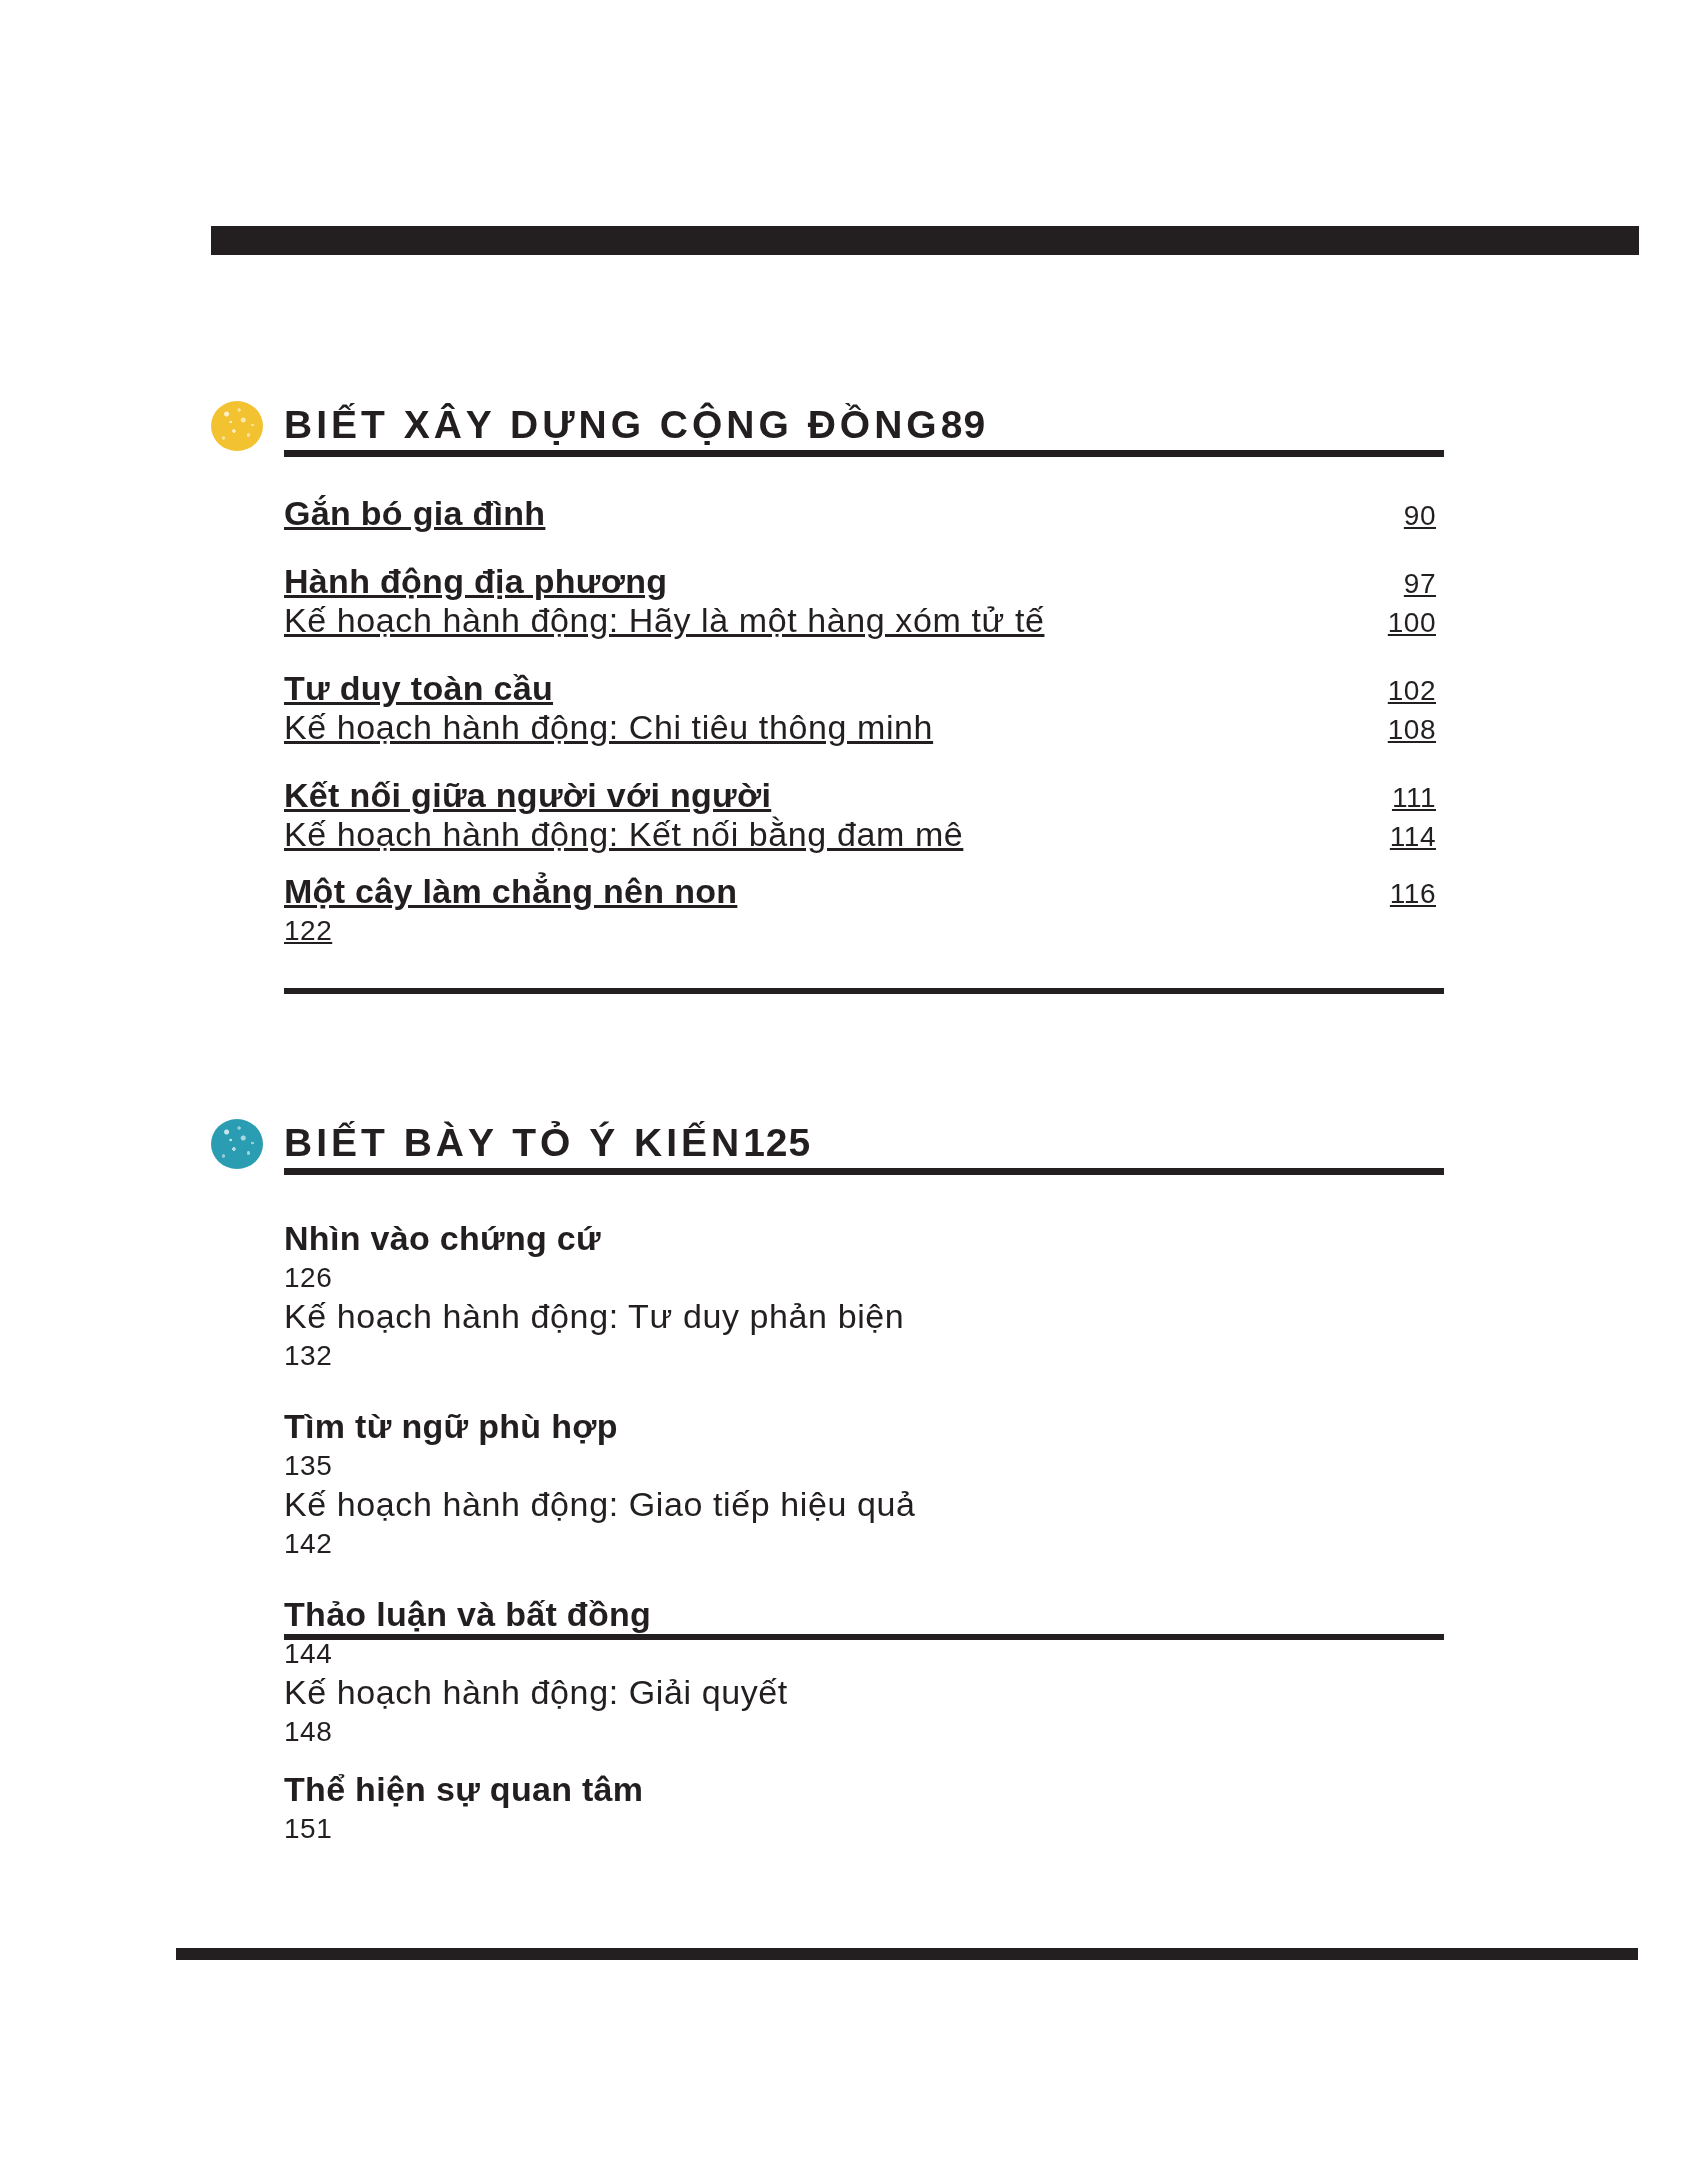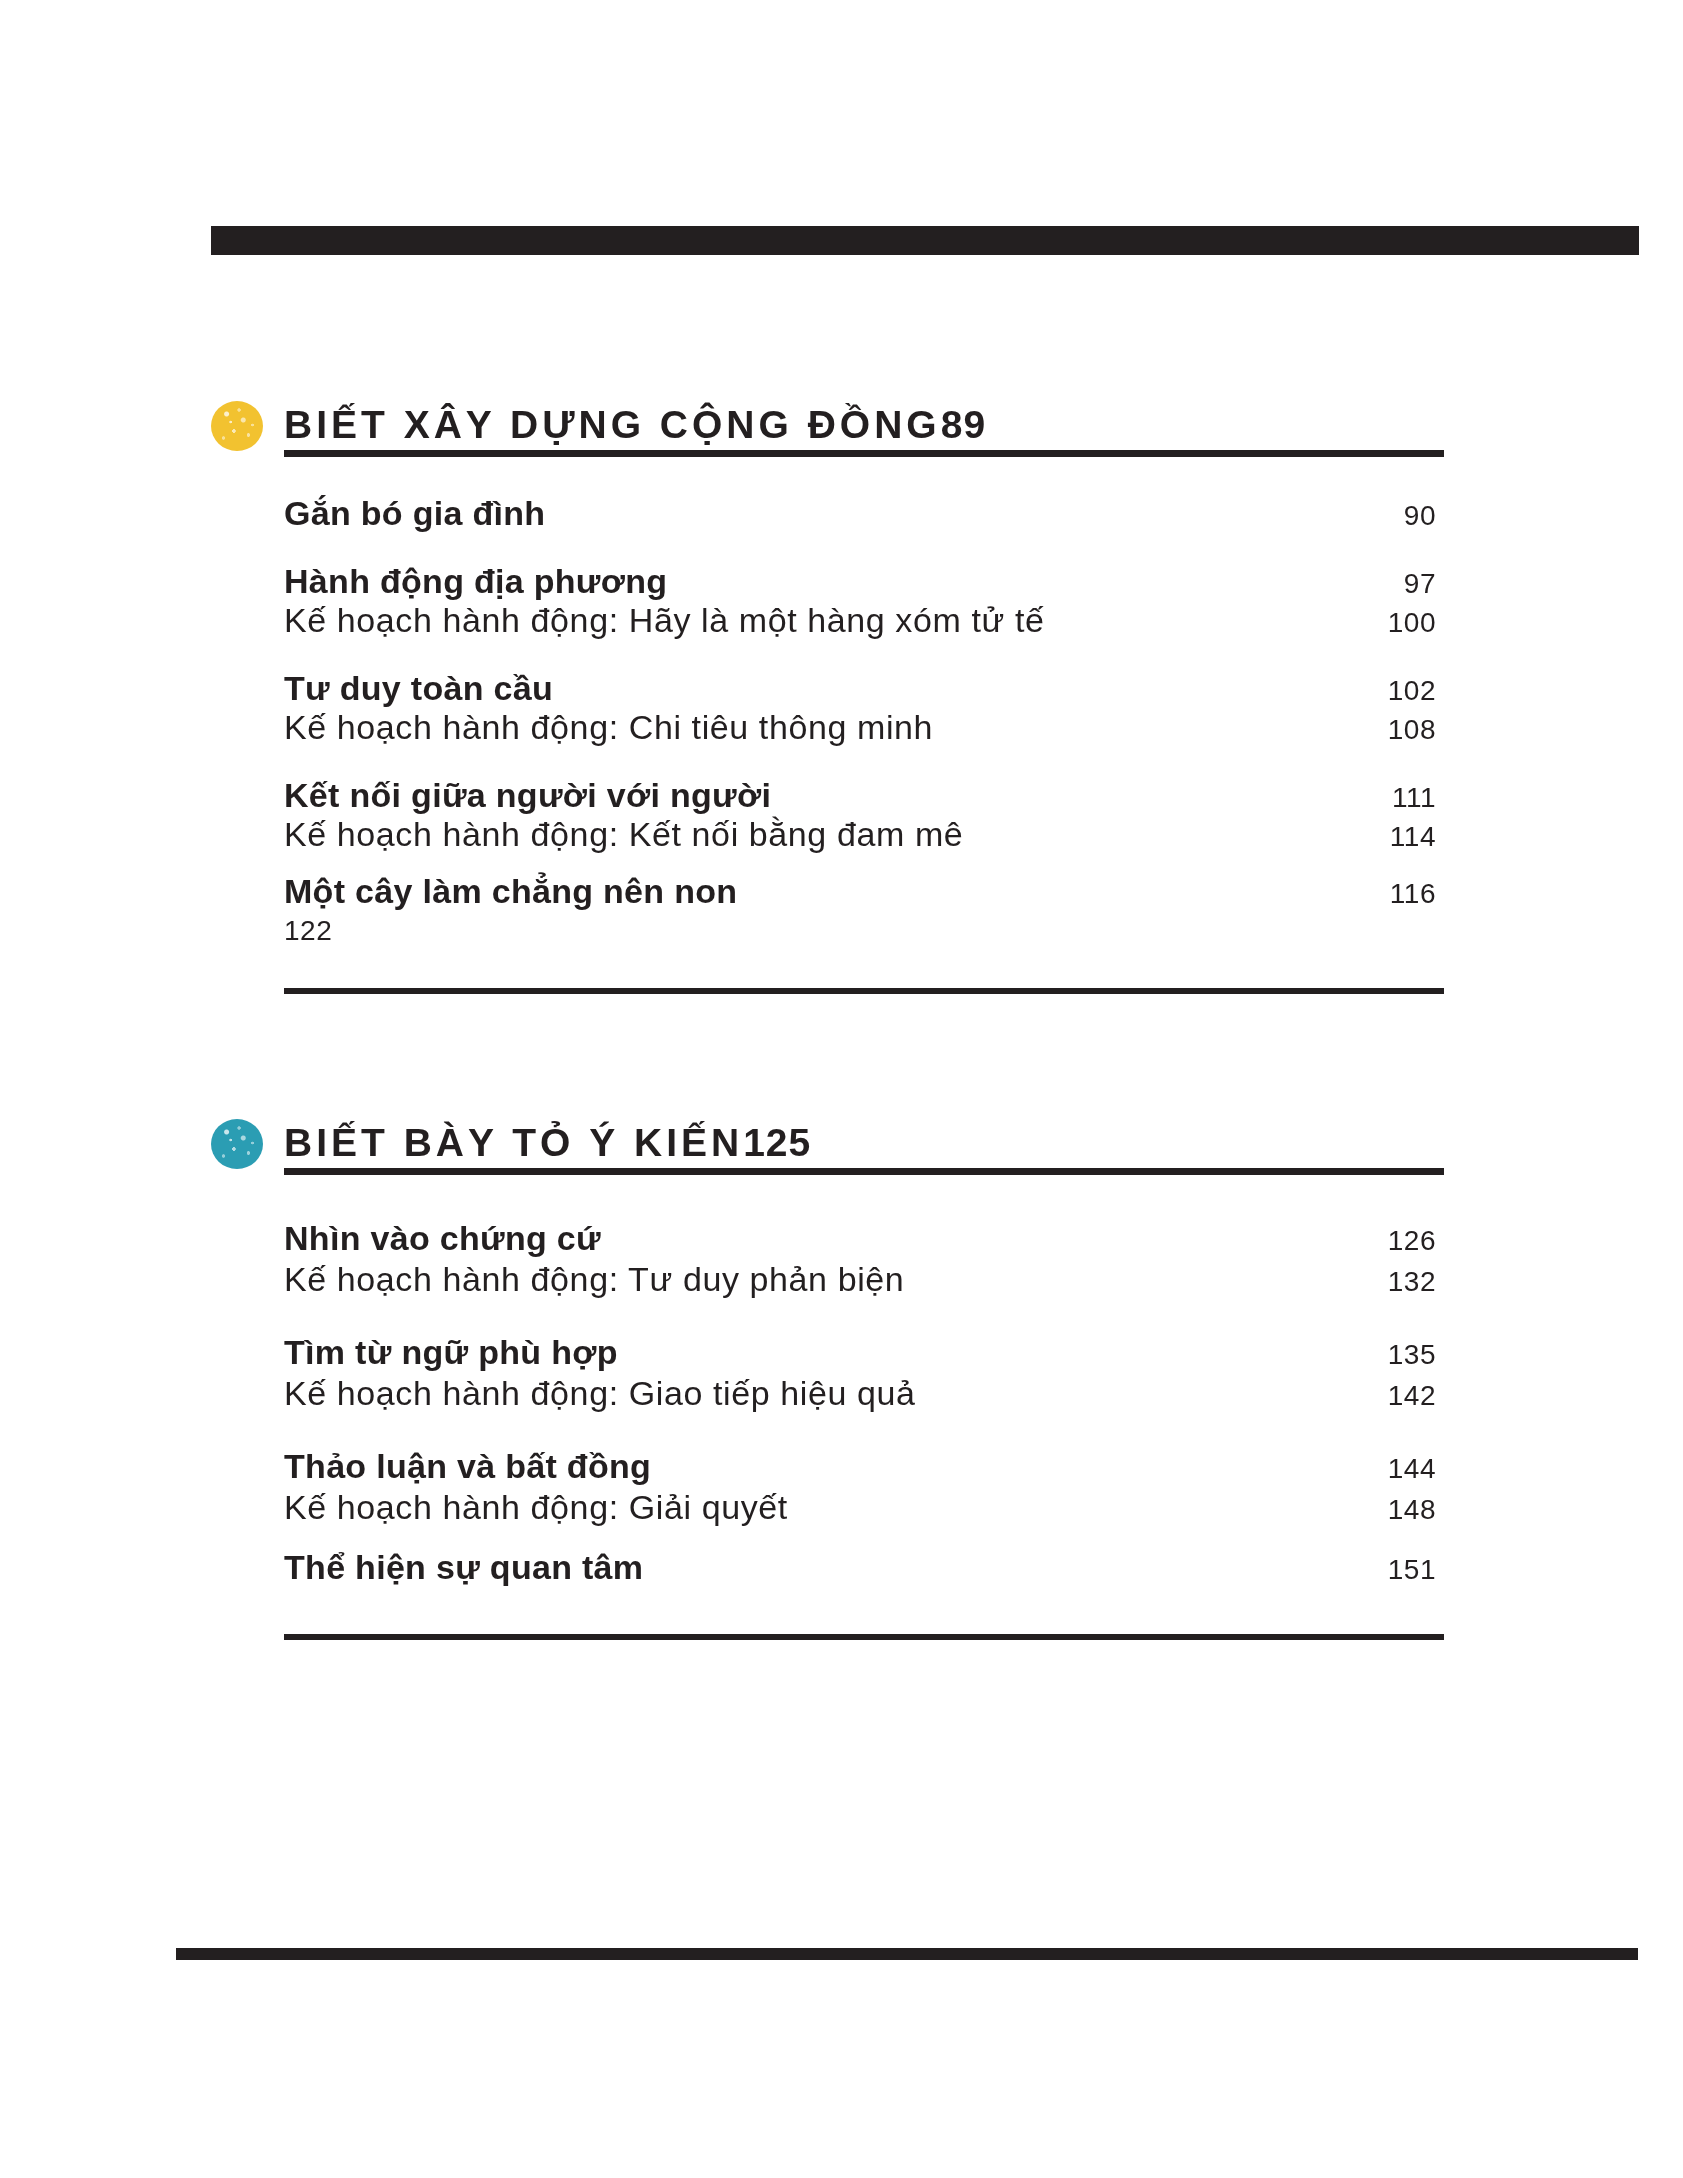--- a/index.html
+++ b/index.html
@@ -57,22 +57,22 @@
     position:absolute;left:73px;right:0;top:51px;height:7px;background:var(--ink);
   }
 
   .entries{position:absolute;left:73px;right:0;}
   .sec-a .entries{top:96px;}
   .sec-b .entries{top:102px;}
 
   .entry .row{
     display:flex;justify-content:space-between;align-items:baseline;
   }
-  .sec-a .entry .row{line-height:37px;}
-  .sec-b .entry .row{line-height:39px;}
+  .sec-a .entry .row{line-height:37px;text-decoration:underline;}
+  .sec-b .entry .row{line-height:39px;flex-direction:column;}
   .etitle{font-size:34px;font-weight:700;letter-spacing:0.3px;white-space:nowrap;}
   .esub{font-size:34px;font-weight:400;letter-spacing:0.6px;white-space:nowrap;}
   .pagenum{font-size:28px;font-weight:400;letter-spacing:0.5px;padding-right:8px;}
 
   .sec-a .entry{margin-bottom:29px;}
   .sec-a .entry:nth-child(4){margin-bottom:18px;}
   .sec-a .entry:last-child{margin-bottom:0;}
   .sec-b .entry{margin-bottom:32px;}
   .sec-b .entry:nth-child(3){margin-bottom:19px;}
   .sec-b .entry:last-child{margin-bottom:0;}

